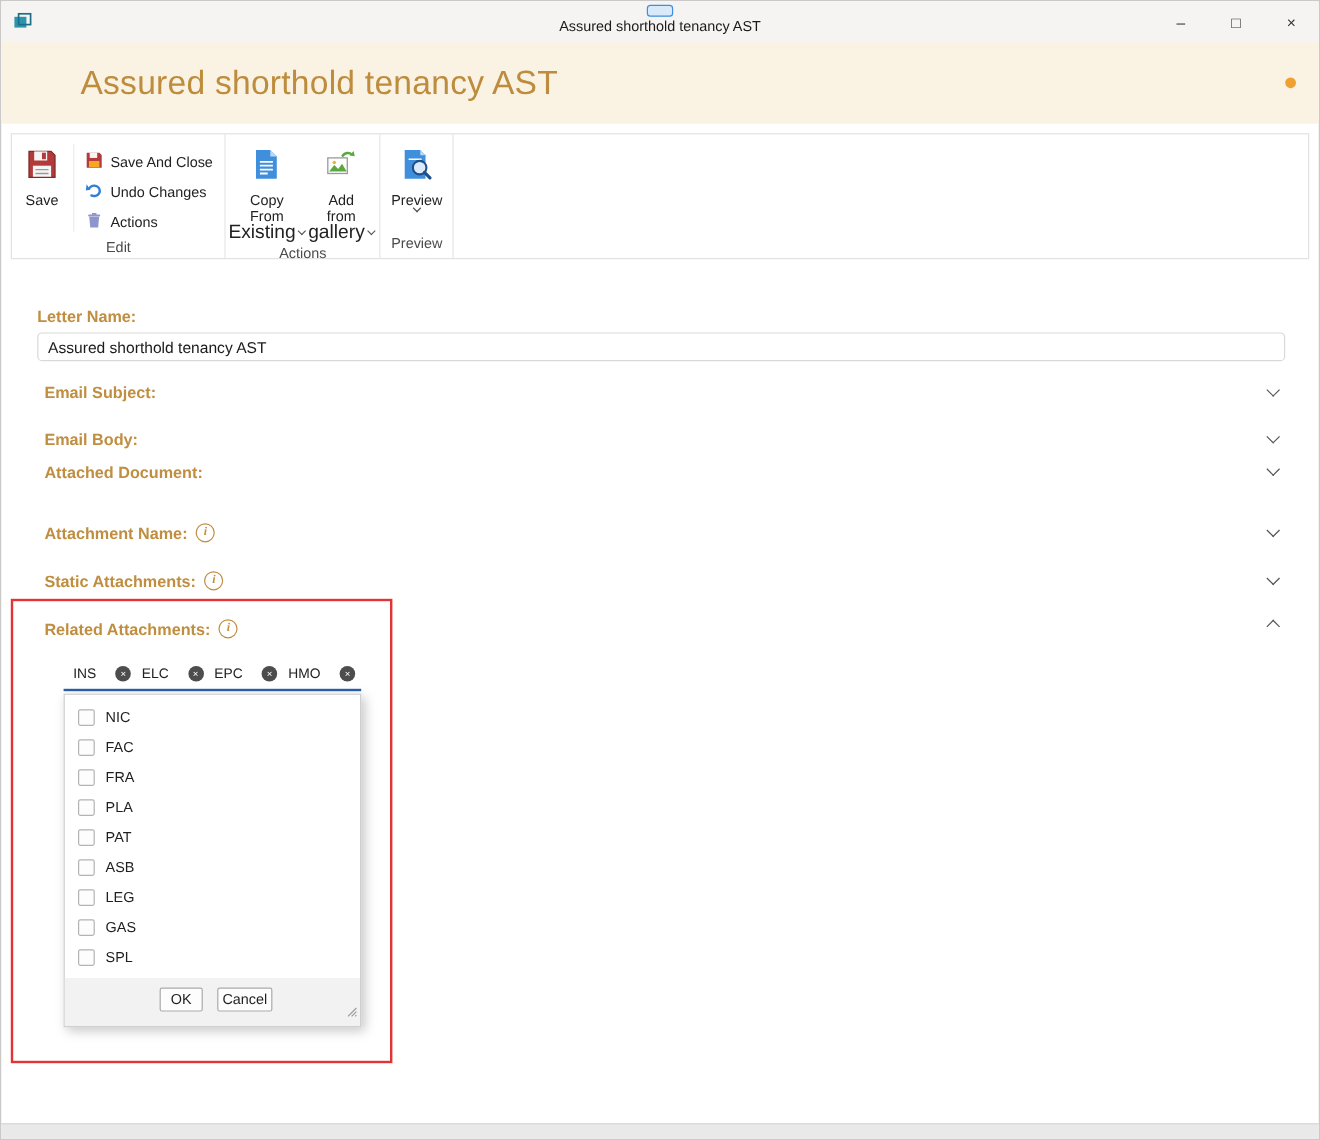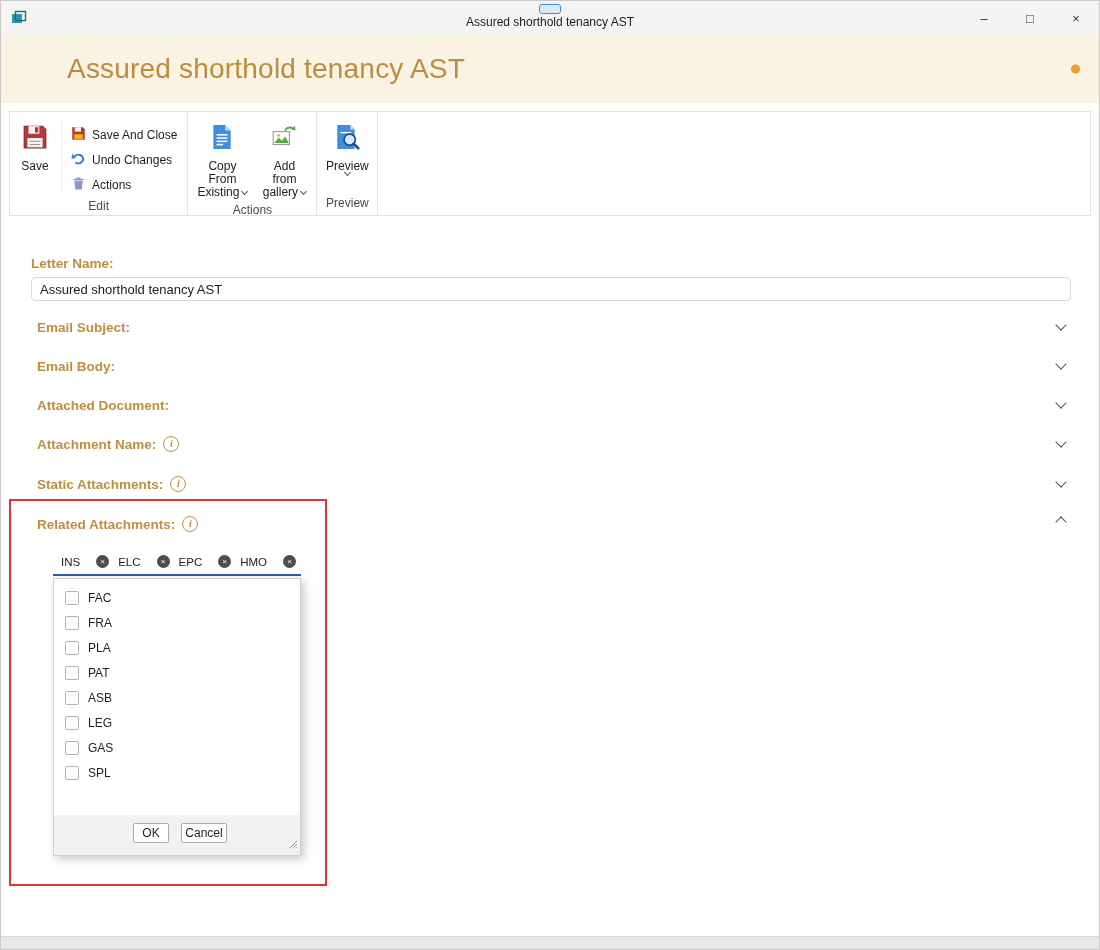--- a/index.html
+++ b/index.html
@@ -22,21 +22,21 @@
   .header-title { position:absolute; left:66px; top:50%; transform:translateY(-50%); font-size:28px; color:#bd8c3c; letter-spacing:.2px; }
   .status-dot { position:absolute; right:19px; top:50%; transform:translateY(-50%); width:9px; height:9px; border-radius:50%; background:#f0a030; }
 
   
   .ribbon { position:absolute; left:8px; right:8px; top:110px; height:105px; border:1px solid #e2e2e2; background:#fff; display:flex; }
   .rgroup { display:flex; flex-direction:column; border-right:1px solid #e7e7e7; }
   .rgroup-content { flex:1; display:flex; align-items:stretch; padding:4px 2px 0 2px; }
   .rgroup-label { height:21px; text-align:center; font-size:12px; color:#4a4a4a; line-height:18px; }
   .big-btn { display:flex; flex-direction:column; align-items:center; padding:8px 6px 2px 6px; border-radius:3px; cursor:default; }
   .big-btn .blabel { font-size:12px; color:#222; line-height:13px; margin-top:6px; text-align:center; }
-  .big-btn .blabel2 { font-size:12px; color:#222; line-height:13px; text-align:center; display:flex; align-items:center; gap:3px; justify-content:center; }
+  .big-btn .blabel2 { font-size:16px; color:#222; line-height:13px; text-align:center; display:flex; align-items:center; gap:3px; justify-content:center; }
   .vsep { width:1px; background:#ececec; margin:4px 3px; }
   .stack { display:flex; flex-direction:column; justify-content:flex-start; padding-top:6px; }
   .stack-item { display:flex; align-items:center; gap:6px; height:25px; padding:0 8px 0 6px; border-radius:3px; font-size:12px; color:#222; cursor:default; }
 
   .chev { display:inline-block; width:8px; height:8px; border-right:1.6px solid #555; border-bottom:1.6px solid #555; transform:rotate(45deg); }
   .chev.up { transform:rotate(-135deg); }
   .chev.small { width:5px; height:5px; border-right-width:1.3px; border-bottom-width:1.3px; margin-top:-3px; }
 
   
   .form-label { font-size:13.5px; font-weight:bold; color:#c08e40; }
@@ -217,21 +217,21 @@
   <div class="section-row" style="top:315px;">
     <span class="form-label">Email Subject:</span>
     <span class="chev"></span>
   </div>
 
   <div class="section-row" style="top:354px;">
     <span class="form-label">Email Body:</span>
     <span class="chev"></span>
   </div>
 
-  <div class="section-row" style="top:393px;">
+  <div class="section-row" style="top:381px;">
     <span class="form-label">Attached Document:</span>
     <span class="chev"></span>
   </div>
 
   <div class="section-row" style="top:432px;">
     <span class="form-label">Attachment Name:</span>
     <span class="info"></span>
     <span class="chev"></span>
   </div>
 
@@ -263,20 +263,24 @@
       <span class="tag-x"></span>
     </span>
     <span class="tag">
       <span>HMO</span>
       <span class="tag-x"></span>
     </span>
   </div>
 
   <div class="dropdown">
     <div class="opt-list">
+      <div class="opt-row">
+        <span class="checkbox"></span>
+        <span class="opt-label">NIC</span>
+      </div>
       <div class="opt-row">
         <span class="checkbox"></span>
         <span class="opt-label">FAC</span>
       </div>
       <div class="opt-row">
         <span class="checkbox"></span>
         <span class="opt-label">FRA</span>
       </div>
       <div class="opt-row">
         <span class="checkbox"></span>

